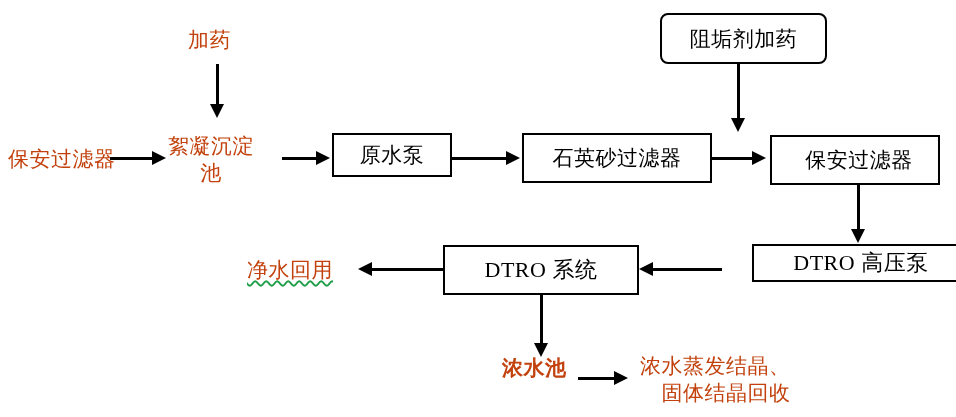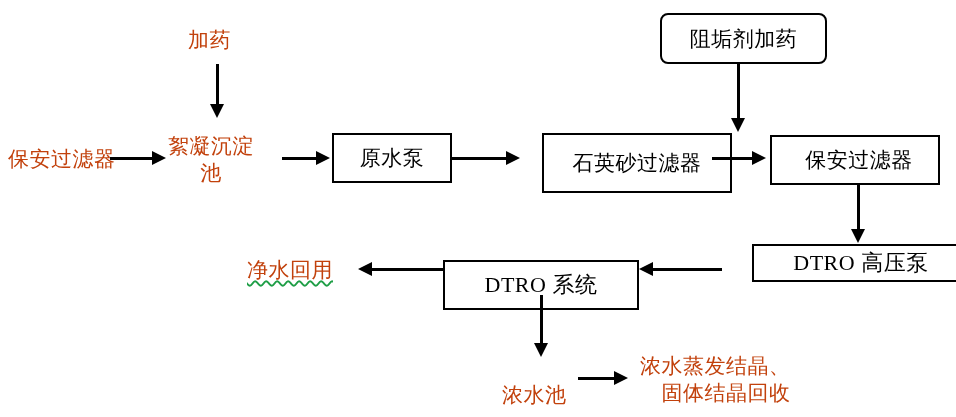--- a/index.html
+++ b/index.html
@@ -101,51 +101,51 @@
 
   <div class="hline" style="left:110px; top:157px; width:44px;"></div>
   <div class="arrow right" style="left:152px; top:151px;"></div>
 
   <div class="label wrap" style="left:168px; top:132px;text-align:center;">絮凝沉淀
 池</div>
 
   <div class="hline" style="left:282px; top:157px; width:36px;"></div>
   <div class="arrow right" style="left:316px; top:151px;"></div>
 
-  <div class="box" style="left:332px; top:133px; width:120px; height:50px;">原水泵</div>
+  <div class="box" style="left:332px; top:133px; width:120px; height:44px;">原水泵</div>
 
   <div class="hline" style="left:452px; top:157px; width:56px;"></div>
   <div class="arrow right" style="left:506px; top:151px;"></div>
 
-  <div class="box" style="left:542px; top:133px; width:190px; height:60px;text-align:right;">石英砂过滤器</div>
+  <div class="box" style="left:522px; top:133px; width:190px; height:50px;text-align:right;">石英砂过滤器</div>
 
   <div class="hline" style="left:712px; top:157px; width:42px;"></div>
   <div class="arrow right" style="left:752px; top:151px;"></div>
 
   <div class="box" style="left:770px; top:135px; width:170px; height:50px;padding-left:8px;">保安过滤器</div>
 
   <div class="vline" style="left:857px; top:185px; height:46px;"></div>
   <div class="arrow down" style="left:851px; top:229px;"></div>
 
   <div class="box serifmix" style="left:722px; top:244px; width:218px; height:38px;margin-left:30px;">DTRO 高压泵</div>
 
   <div class="hline" style="left:652px; top:268px; width:70px;"></div>
   <div class="arrow left" style="left:639px; top:262px;"></div>
 
-  <div class="box serifmix" style="left:443px; top:260px; width:196px; height:50px;">DTRO 系统</div>
+  <div class="box serifmix" style="left:443px; top:245px; width:196px; height:50px;">DTRO 系统</div>
 
   <div class="hline" style="left:371px; top:268px; width:72px;"></div>
   <div class="arrow left" style="left:358px; top:262px;"></div>
 
   <div class="label spell" style="left:247px; top:256px;">净水回用</div>
 
   <div class="vline" style="left:540px; top:295px; height:50px;"></div>
   <div class="arrow down" style="left:534px; top:343px;"></div>
 
-  <div class="label" style="left:502px; top:381px;">浓水池</div>
+  <div class="label" style="left:502px; top:354px;font-weight:bold;">浓水池</div>
 
   <div class="hline" style="left:578px; top:377px; width:38px;"></div>
   <div class="arrow right" style="left:614px; top:371px;"></div>
 
   <div class="label wrap" style="left:640px; top:352px;text-align:right;">浓水蒸发结晶、
 固体结晶回收</div>
 
 </div>
 
 </body></html>

